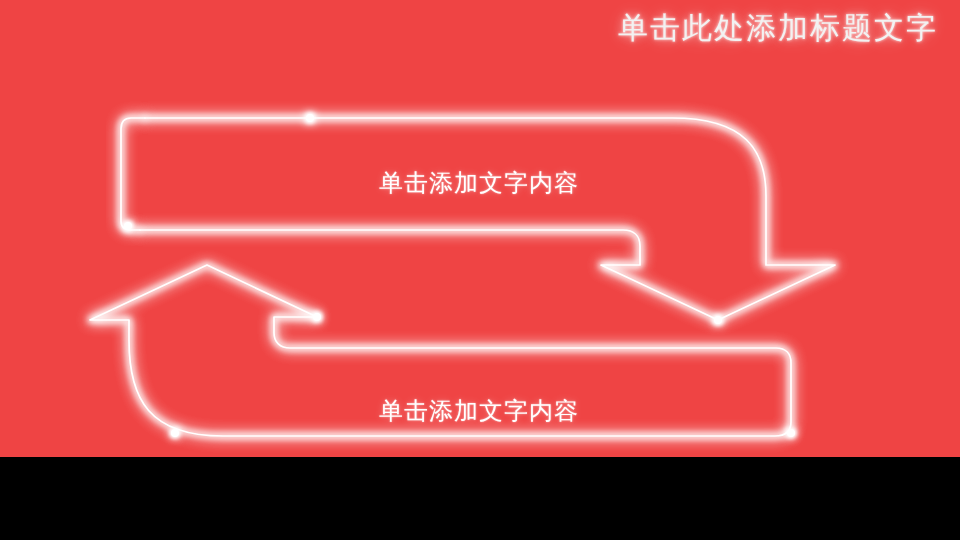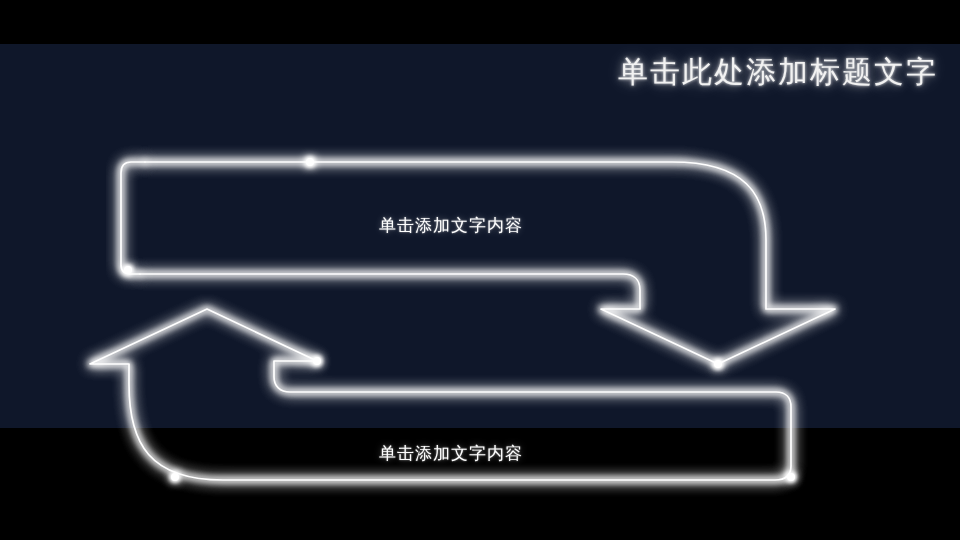--- a/index.html
+++ b/index.html
@@ -9,23 +9,22 @@
   }
   body {
     width: 960px;
     height: 540px;
     overflow: hidden;
     font-family: "Liberation Sans", sans-serif;
   }
   #slide {
     position: relative;
     width: 960px;
-    height: 384px;
-    background: #0f172a;
-    margin-top: 44px;
+    height: 457px;
+    background: #ef4444;
   }
   #diagram-svg {
     position: absolute;
     left: 0;
     top: 0;
     width: 960px;
     height: 540px;
     display: block;
   }
   .slide-title {
@@ -39,22 +38,22 @@
     color: #f2f2f2;
     text-shadow:
       0 0 3px rgba(255,255,255,0.85),
       0 0 9px rgba(255,255,255,0.55),
       0 0 18px rgba(255,255,255,0.30);
     white-space: nowrap;
     z-index: 5;
   }
   .body-text {
     position: absolute;
-    font-family: Liberation Mono, monospace;
-    font-size: 17px;
+    font-family: Liberation Serif, serif;
+    font-size: 24px;
     line-height: 26px;
     letter-spacing: 1px;
     color: #ffffff;
     text-shadow:
       0 0 2px rgba(255,255,255,0.6),
       0 0 7px rgba(255,255,255,0.35);
     white-space: nowrap;
     z-index: 5;
   }
   #text-upper {

